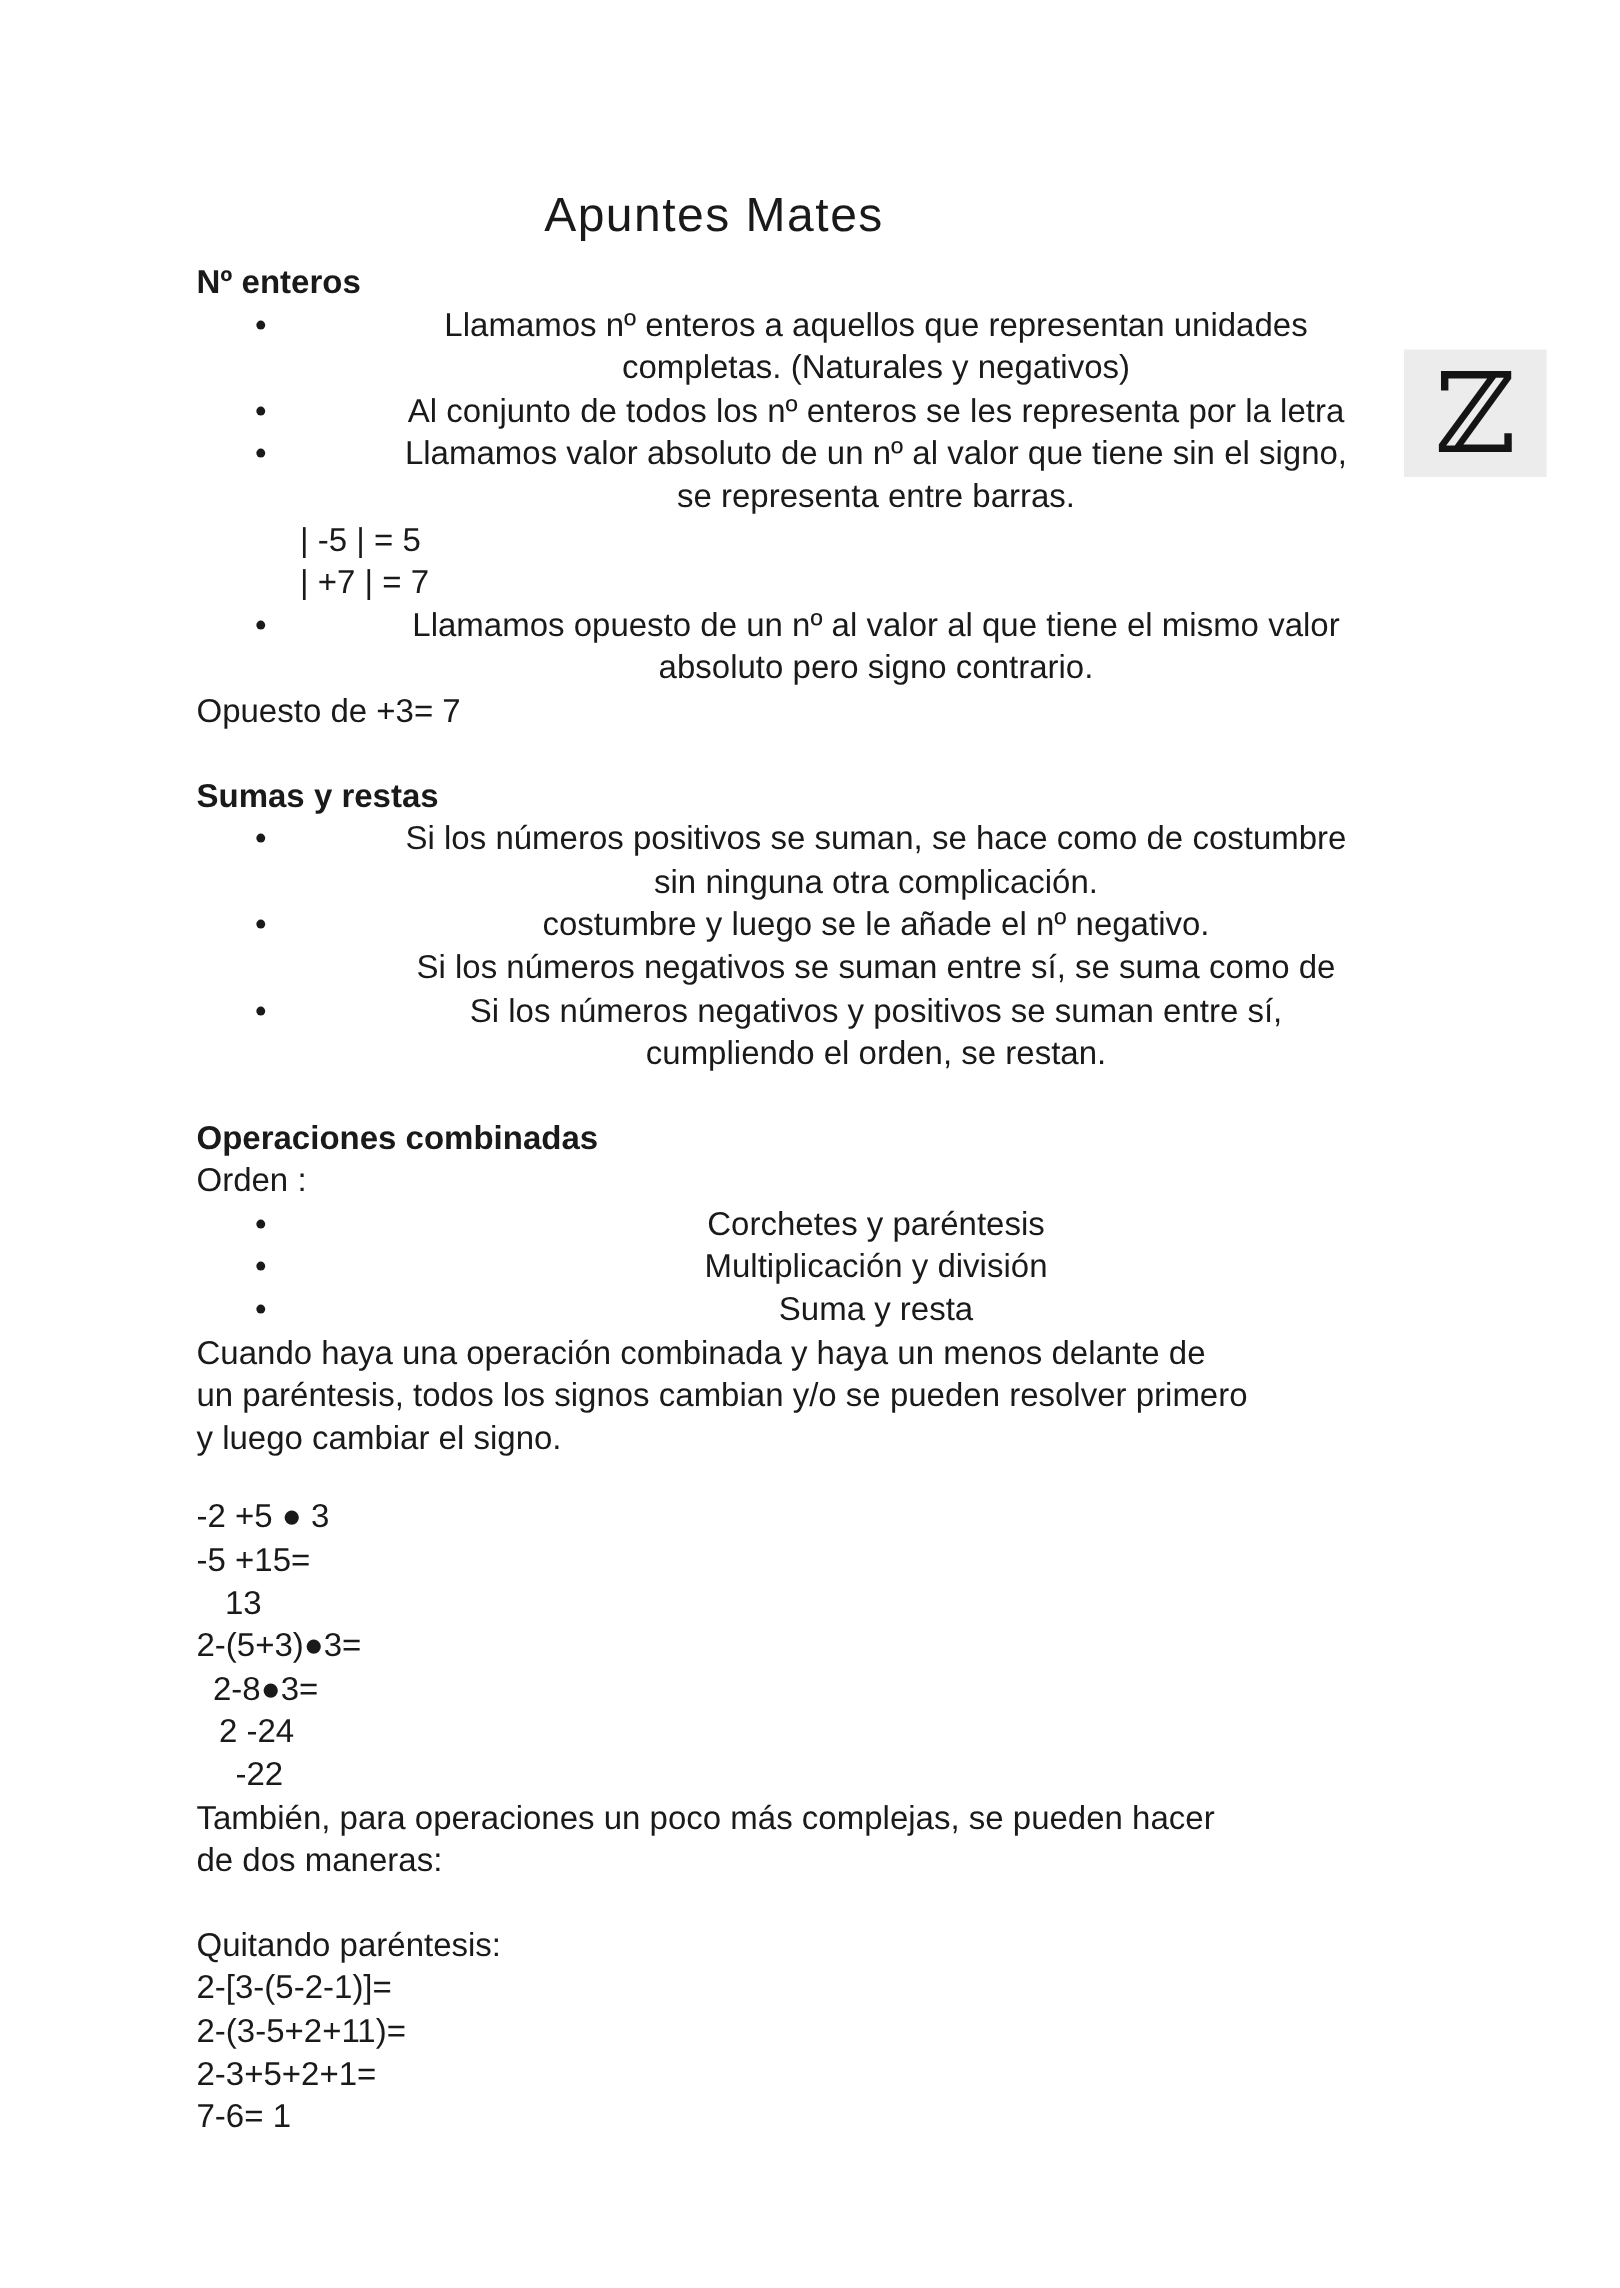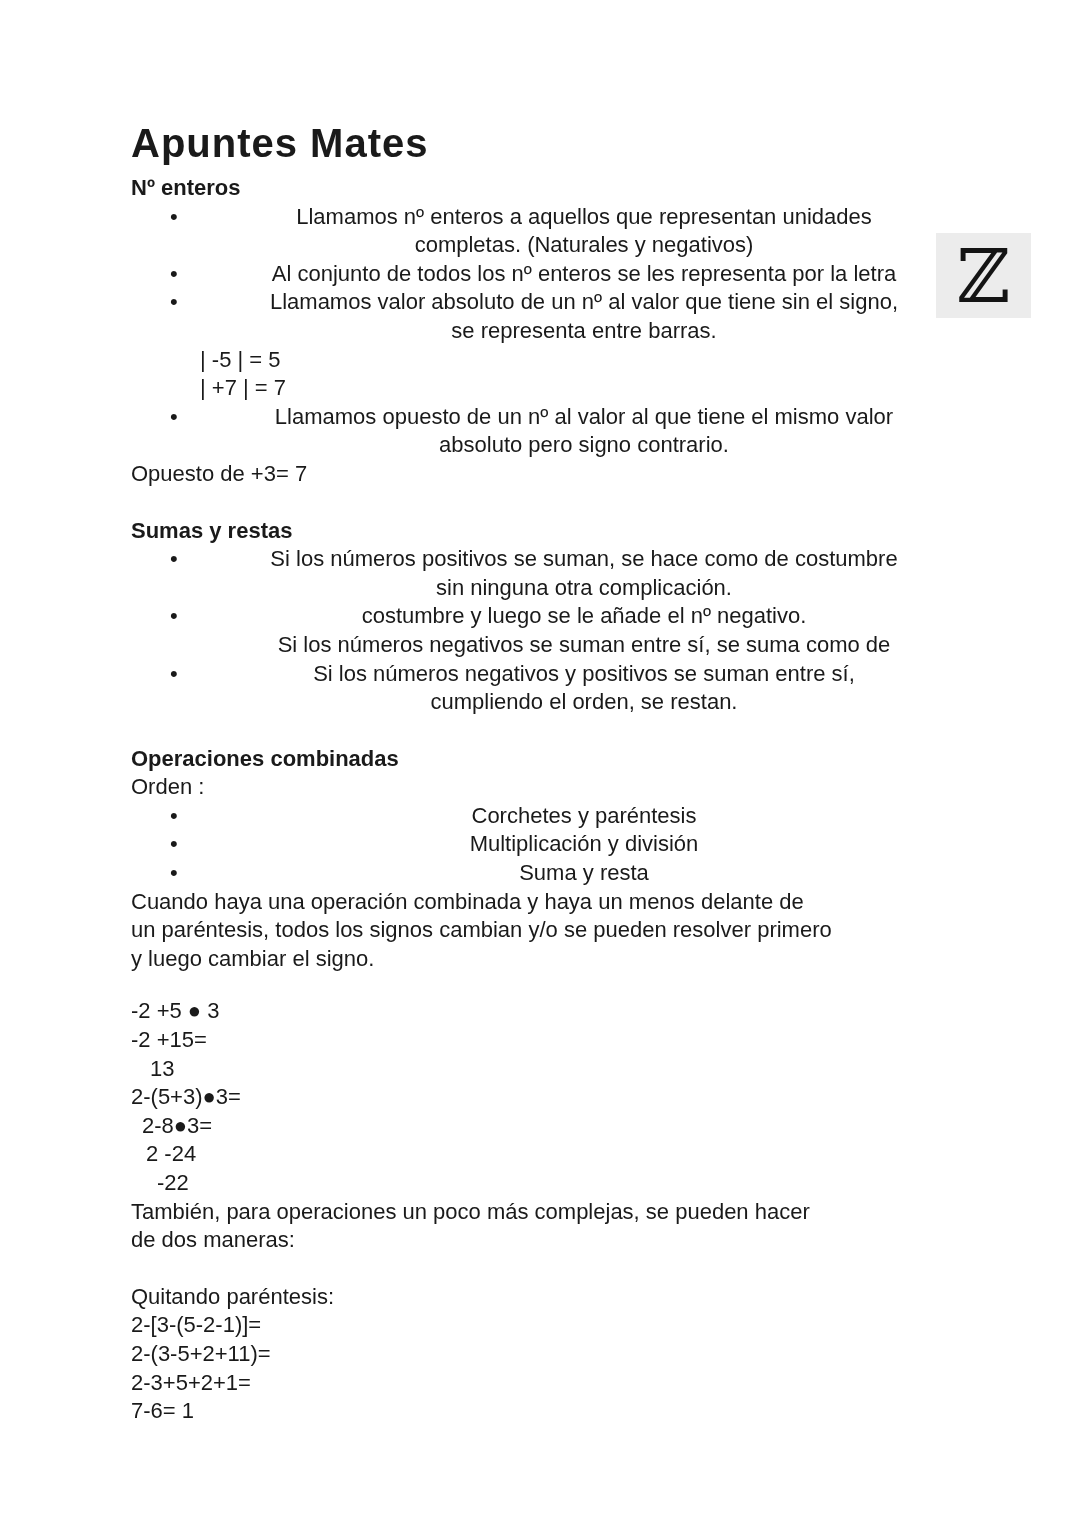--- a/index.html
+++ b/index.html
@@ -13,24 +13,24 @@
     font-size:22px;
     line-height:28.6px;
   }
   .content {
     position:absolute;
     left:131px; top:121px;
     width:840px;
   }
   .title {
     width:690px;
-    text-align:left;
-    font-size:40px;
+    text-align:center;
+    font-size:32px;
     line-height:44px;
-    font-weight:700;
+    font-weight:400;
     margin:0 0 9px 0;
     letter-spacing:1px;
   }
   .h { font-weight:700; }
   .bullet { display:flex; }
   .bullet .marker {
     flex:none;
     width:27px;
     margin-left:39px;
     text-align:left;
@@ -162,21 +162,21 @@
         </div>
     </div>
 
     <div>Cuando haya una operación combinada y haya un menos delante de</div>
     <div>un paréntesis, todos los signos cambian y/o se pueden resolver primero</div>
     <div>y luego cambiar el signo.</div>
 
     <div class="ex-row gap24">
       <div class="ex-left">
         <div>-2 +5 ● 3</div>
-        <div>-2 +15=</div>
+        <div>-5 +15=</div>
         <div class="ind19">13</div>
       </div>
       <div class="ex-right">
         <div>2-(5+3)●3=</div>
         <div class="ind11">2-8●3=</div>
         <div class="ind15">2 -24</div>
         <div class="ind26">-22</div>
       </div>
     </div>
 

